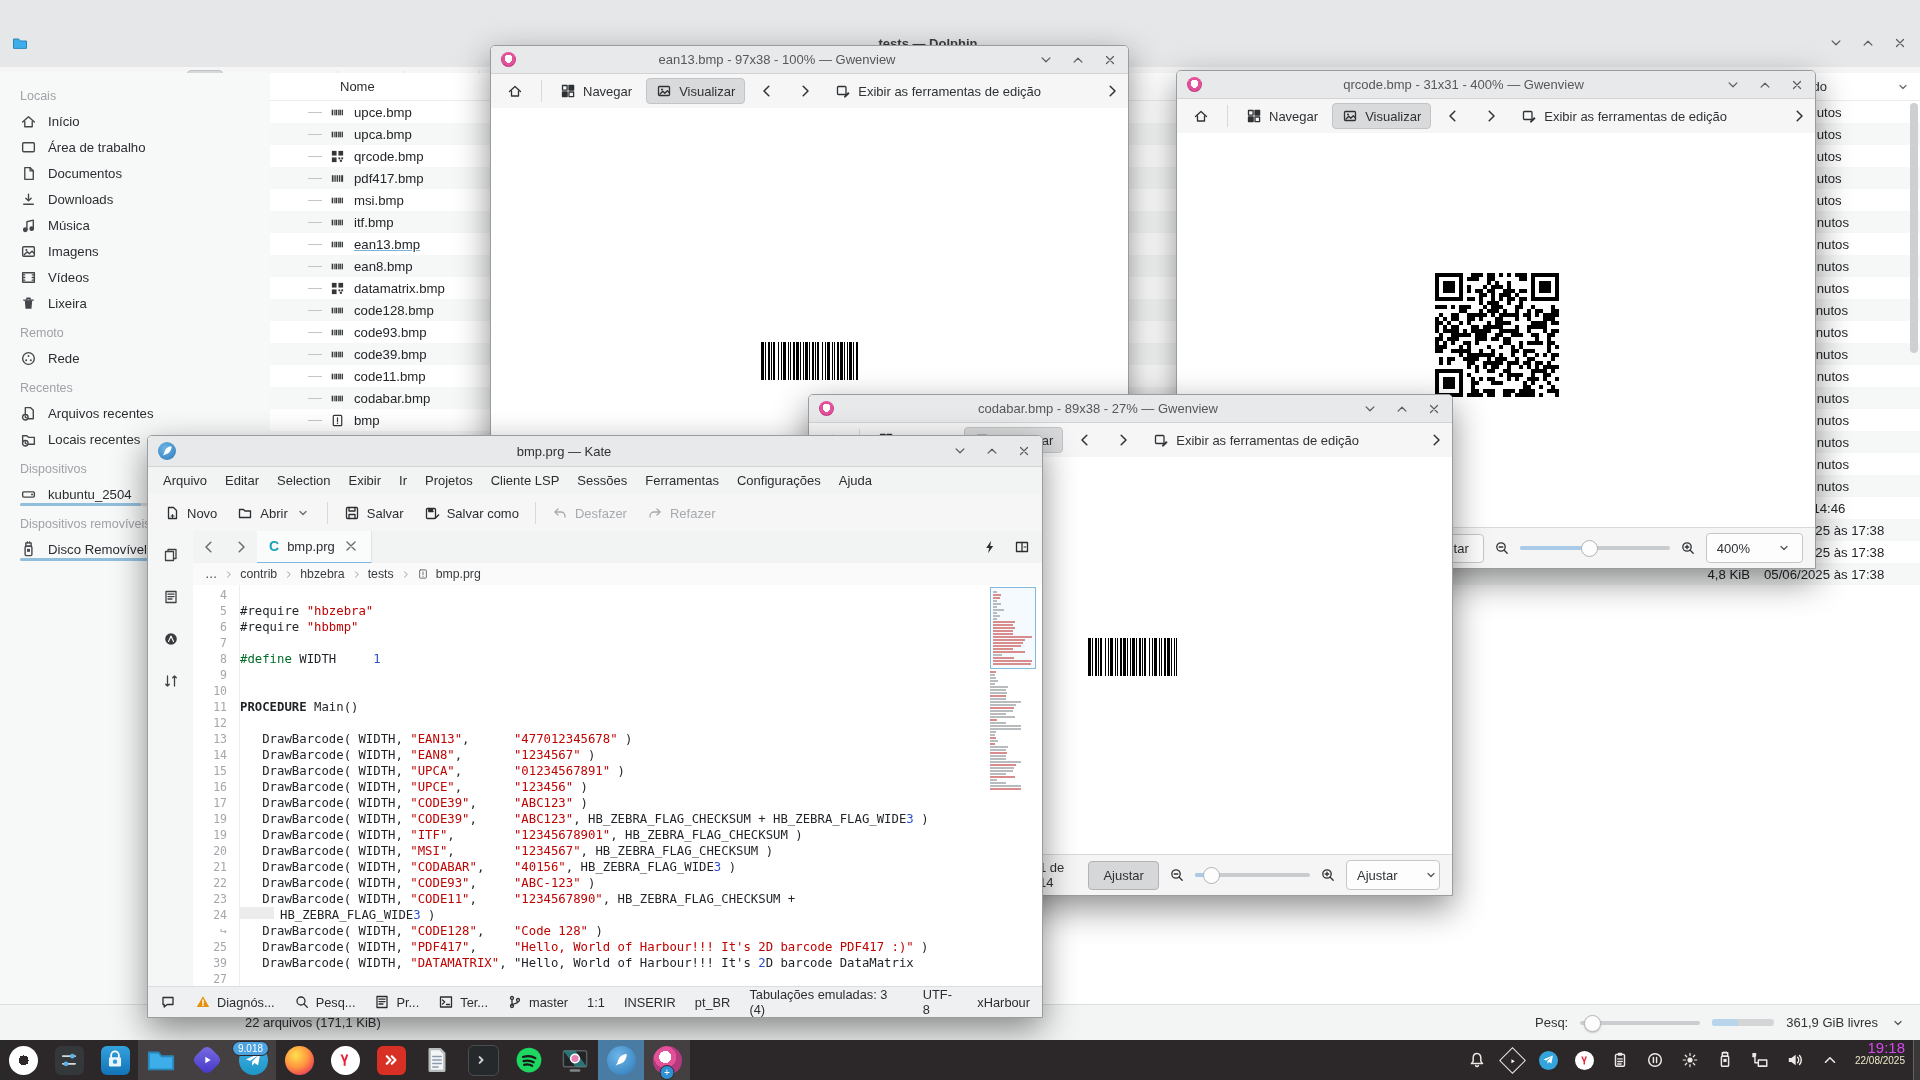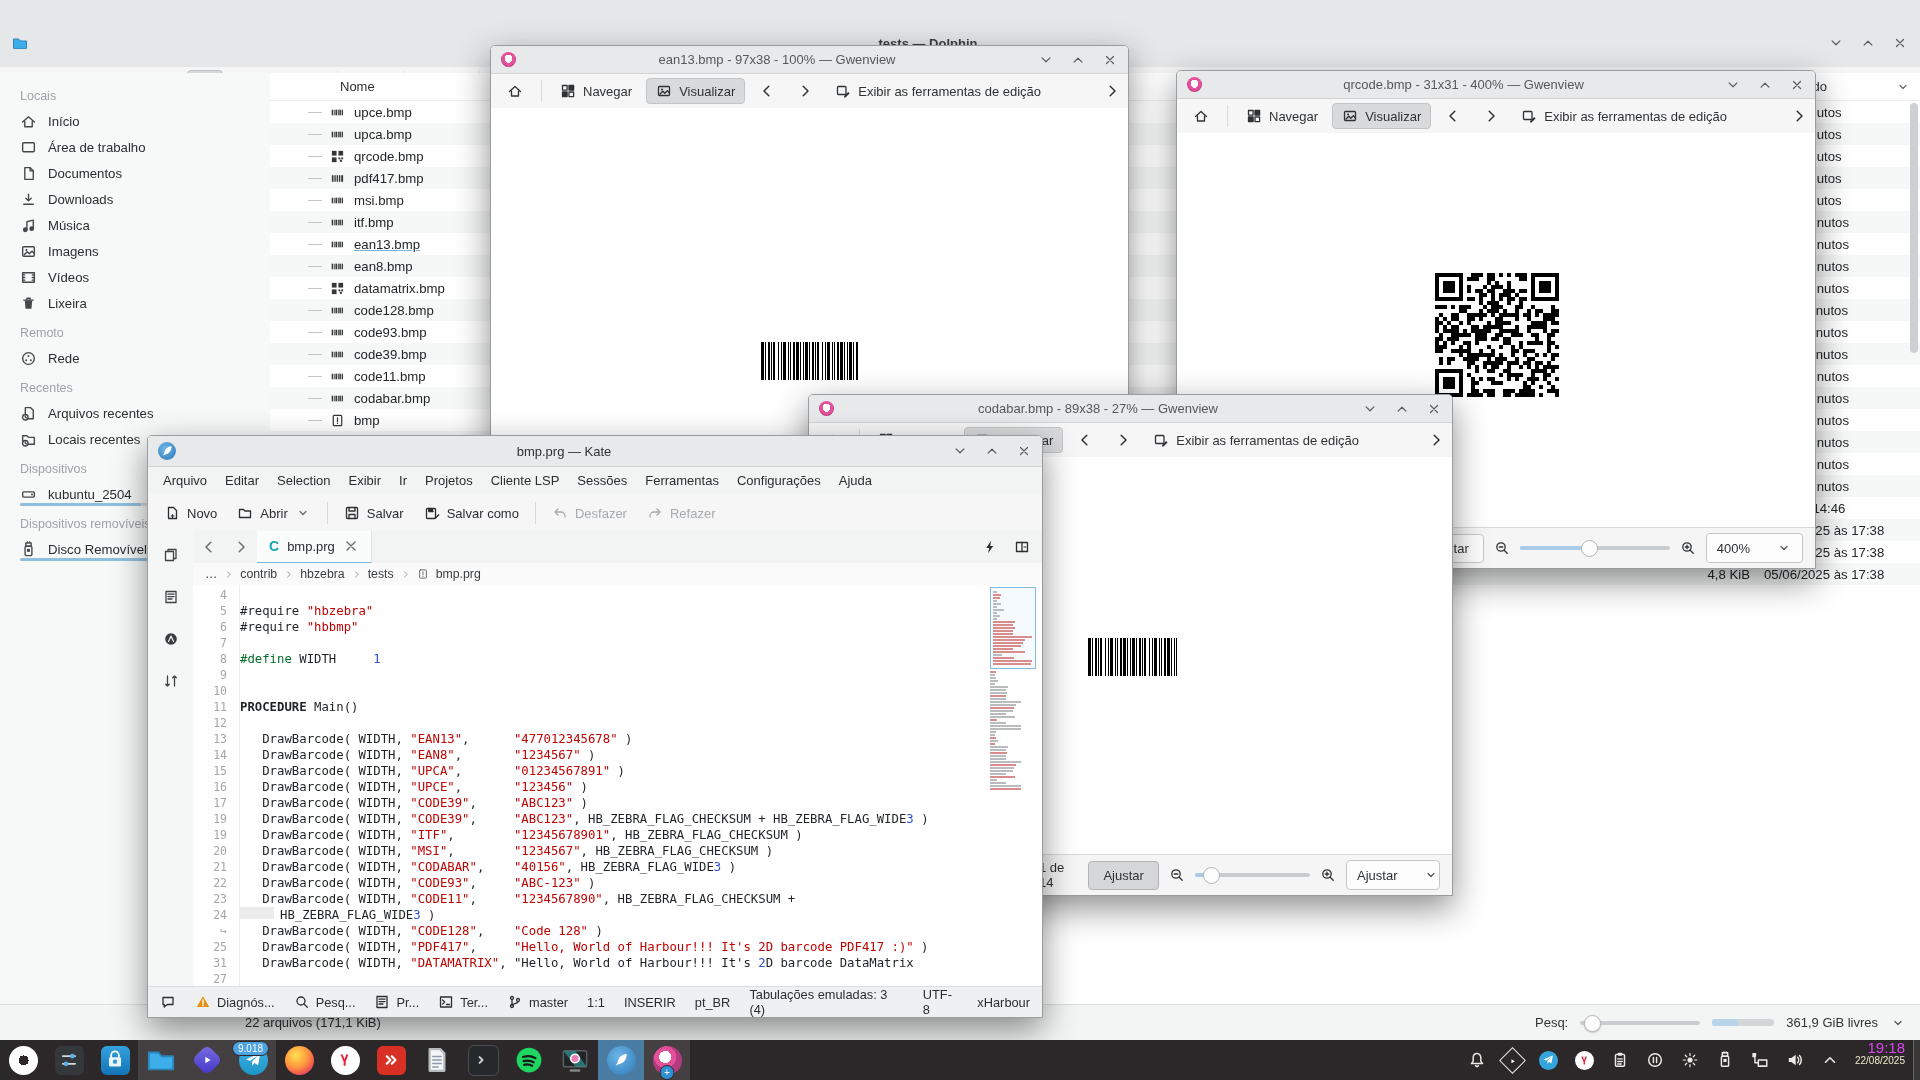--- a/index.html
+++ b/index.html
@@ -1731,21 +1731,21 @@
             <div>17</div>
             <div>19</div>
             <div>19</div>
             <div>20</div>
             <div>21</div>
             <div>22</div>
             <div>23</div>
             <div>24</div>
             <div>↪</div>
             <div>25</div>
-            <div>31</div>
+            <div>39</div>
             <div>27</div>
           </div>
         <div class="codes" id="kcode">
             <div class="cl"></div>
             <div class="cl"><span>#require</span> <span class="str">"hbzebra"</span></div>
             <div class="cl"><span>#require</span> <span class="str">"hbbmp"</span></div>
             <div class="cl"></div>
             <div class="cl"><span class="def">#define</span> WIDTH     <span class="num">1</span></div>
             <div class="cl"></div>
             <div class="cl"></div>

